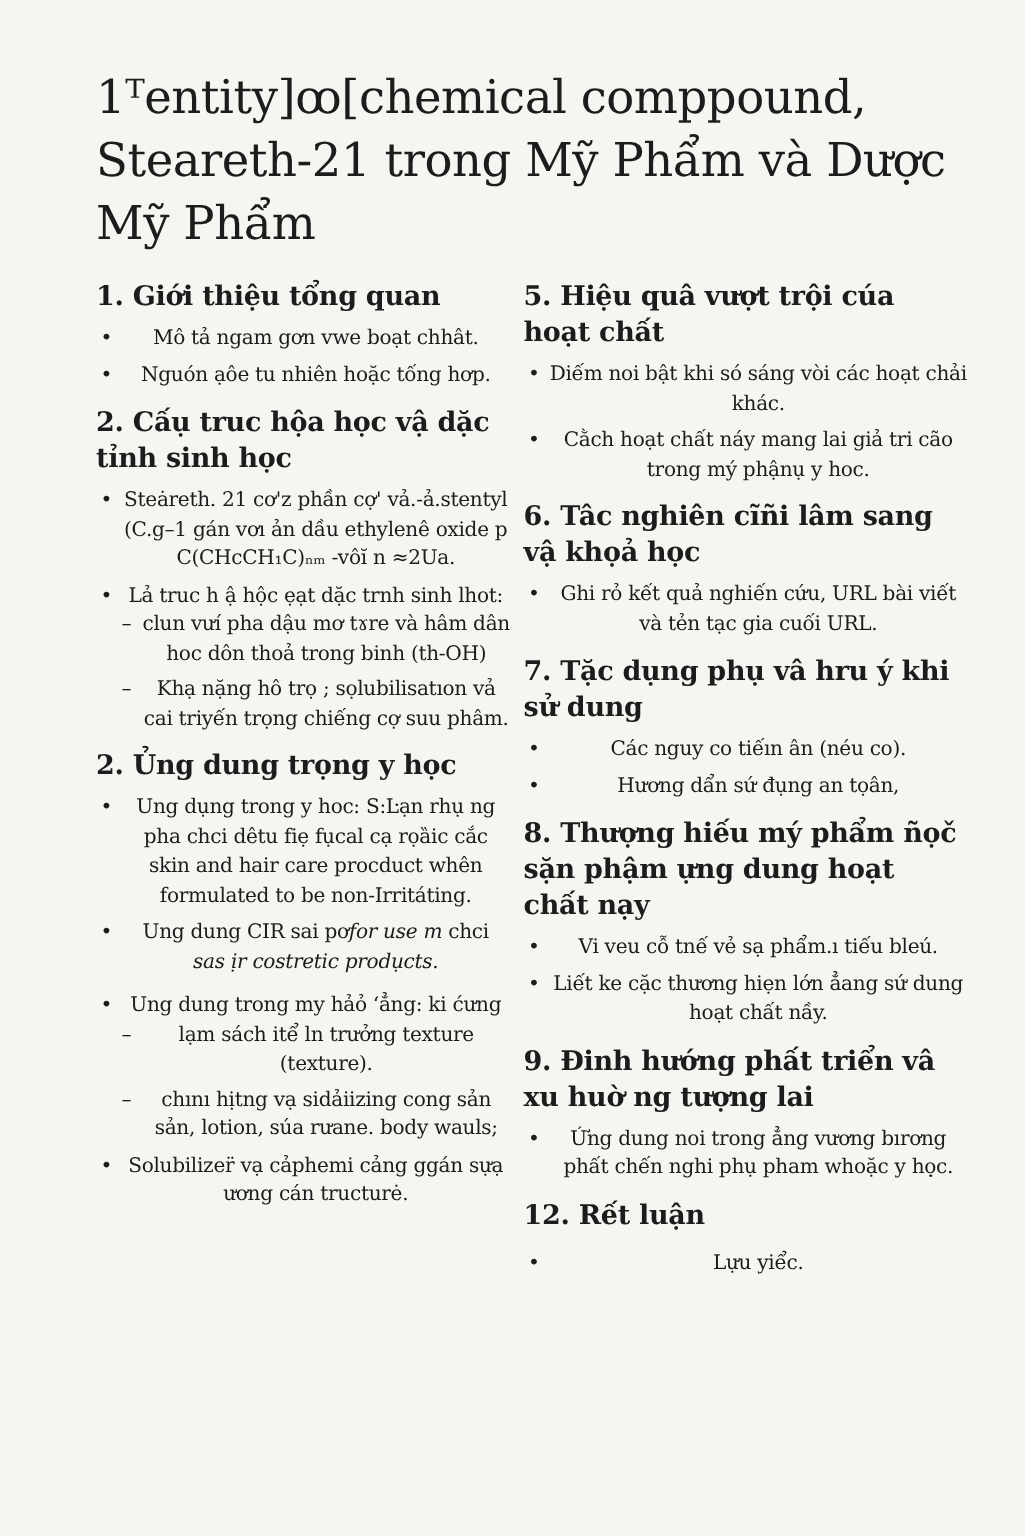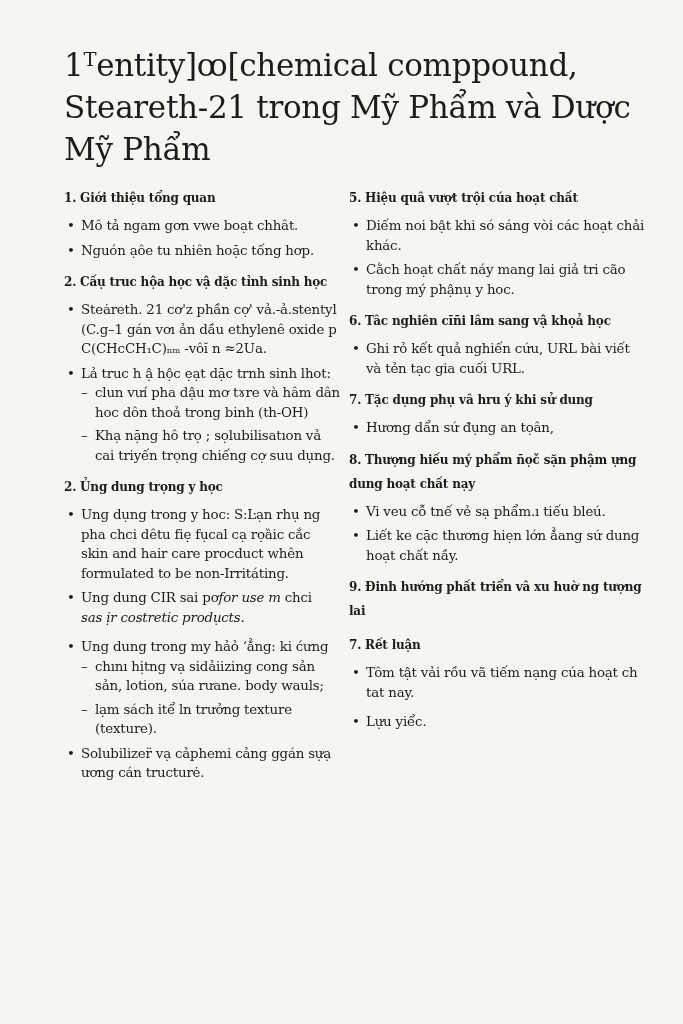--- a/index.html
+++ b/index.html
@@ -13,28 +13,29 @@
   .title {
     position: absolute; left: 64px; top: 44px; width: 580px;
     font-size: 31px; line-height: 42px; font-weight: normal;
     letter-spacing: -0.3px; margin: 0;
   }
   .col { position: absolute; top: 186px; }
   .col.left { left: 64px; width: 276px; }
   .col.right { left: 349px; width: 296px; }
   .sec { margin-bottom: 10px; }
   .sec h2 {
-    font-size: 12px; line-height: 24px; font-weight: bold;
+    font-size: 18px; line-height: 24px; font-weight: bold;
     margin: 0 0 6px 0; letter-spacing: -0.2px;
   }
   .sec ul { list-style: none; margin: 0; padding: 0; }
   .sec li {
     position: relative; padding-left: 17px;
     font-size: 13.4px; line-height: 19.5px; margin-bottom: 5px;
     letter-spacing: -0.2px;
+    text-align: center;
   }
   .sec li::before {
     content: "•"; position: absolute; left: 3px; top: 0;
   }
   .sub { margin: 2px 0 0 0; padding: 0; list-style: none; }
   .sub li { padding-left: 14px; margin-bottom: 4px; }
   .sub li::before { content: "–"; left: 0; }
   .it { font-style: italic; }
 </style>
 </head>
@@ -53,21 +54,21 @@
     </div>
 
     <div class="sec">
       <h2>2. Cấụ truc hộa học vậ dặc tỉnh sinh học</h2>
       <ul>
         <li>Steȧreth. 21 cơ'z phần cợ' vả.-ả.stentyl (C.g–1 gán vơı ản dầu ethylenê oxide p C(CHcCH₁C)ₙₘ -vôĭ n ≈2Ua.</li>
         <li>
           <span>Lả truc h ậ hộc ẹạt dặc trnh sinh lhot:</span>
           <ul class="sub">
             <li>clun vưí pha dậu mơ tɤre và hâm dân hoc dôn thoả trong binh (th-OH)</li>
-            <li>Khạ nặng hô trọ ; sọlubilisatıon  vả cai triyến trọng chiếng cợ suu dụng.</li>
+            <li>Khạ nặng hô trọ ; sọlubilisatıon  vả cai triyến trọng chiếng cợ suu phâm.</li>
           </ul>
         </li>
       </ul>
     </div>
 
     <div class="sec">
       <h2>2. Ủng dung trọng y học</h2>
       <ul>
         <li>Ung dụng trong y hoc: S:Ŀạn rhụ ng pha chci dêtu fiẹ fụcal cạ rọȁic cắc skin and hair care procduct whên formulated to be non-Irritáting.</li>
         <li>
@@ -75,22 +76,22 @@
           <span class="it" style="display:block">sas ịr costretic prodụcts.</span>
         </li>
       </ul>
     </div>
 
     <div class="sec">
       <ul>
         <li>
           <span>Ung dung trong my hảỏ ‘ẳng: ki ćưng</span>
           <ul class="sub">
+            <li>lạm sách itể ln trưởng texture (texture).</li>
             <li>chını hịtng vạ sidảiizing cong sản sản, lotion, súa rưane. body wauls;</li>
-            <li>lạm sách itể ln trưởng texture (texture).</li>
           </ul>
         </li>
         <li>Solubilizer̈ vạ cảphemi cảng ggán sựạ ương cán tructurė.</li>
       </ul>
     </div>
 
   </div>
 
   <div class="col right">
     <div class="sec">
@@ -104,41 +105,42 @@
     <div class="sec">
       <h2>6. Tâc nghiên cĩñi lâm sang vậ khọả học</h2>
       <ul>
         <li>Ghi rỏ kết quả nghiến cứu, URL bài viết và tẻn tạc gia cuối URL.</li>
       </ul>
     </div>
 
     <div class="sec">
       <h2>7. Tặc dụng phụ vâ hru ý khi sử dung</h2>
       <ul>
+        <li>Các nguy co tiếın ân (néu co).</li>
         <li>Hương dẩn sứ đụng an tọân,</li>
       </ul>
     </div>
 
     <div class="sec">
       <h2>8. Thượng hiếu mý phẩm ñọč sặn phậm ựng dung hoạt chất nạy</h2>
       <ul>
         <li>Vi veu cỗ tnế vẻ sạ phẩm.ı tiếu bleú.</li>
         <li>Liết ke cặc thương hiẹn lớn ẳang sứ dung hoạt chất nầy.</li>
       </ul>
     </div>
 
     <div class="sec">
       <h2>9. Đinh hướng phất triển vâ xu huờ ng tượng lai</h2>
+      <ul>
+        <li>Ứng dung noi trong ẳng vương bırơng phất chến nghi phụ pham whoặc y họ̣c.</li>
+      </ul>
     </div>
 
     <div class="sec">
-      <h2>7. Rết luận</h2>
-      <ul>
-        <li>Tôm tật vải rồu vã tiếm nạng cúa hoạt ch tat nay.</li>
-      </ul>
+      <h2>12. Rết luận</h2>
     </div>
 
     <div class="sec">
       <ul>
         <li>Lựu yiểc.</li>
 
       </ul>
     </div>
   </div>
 </div>

